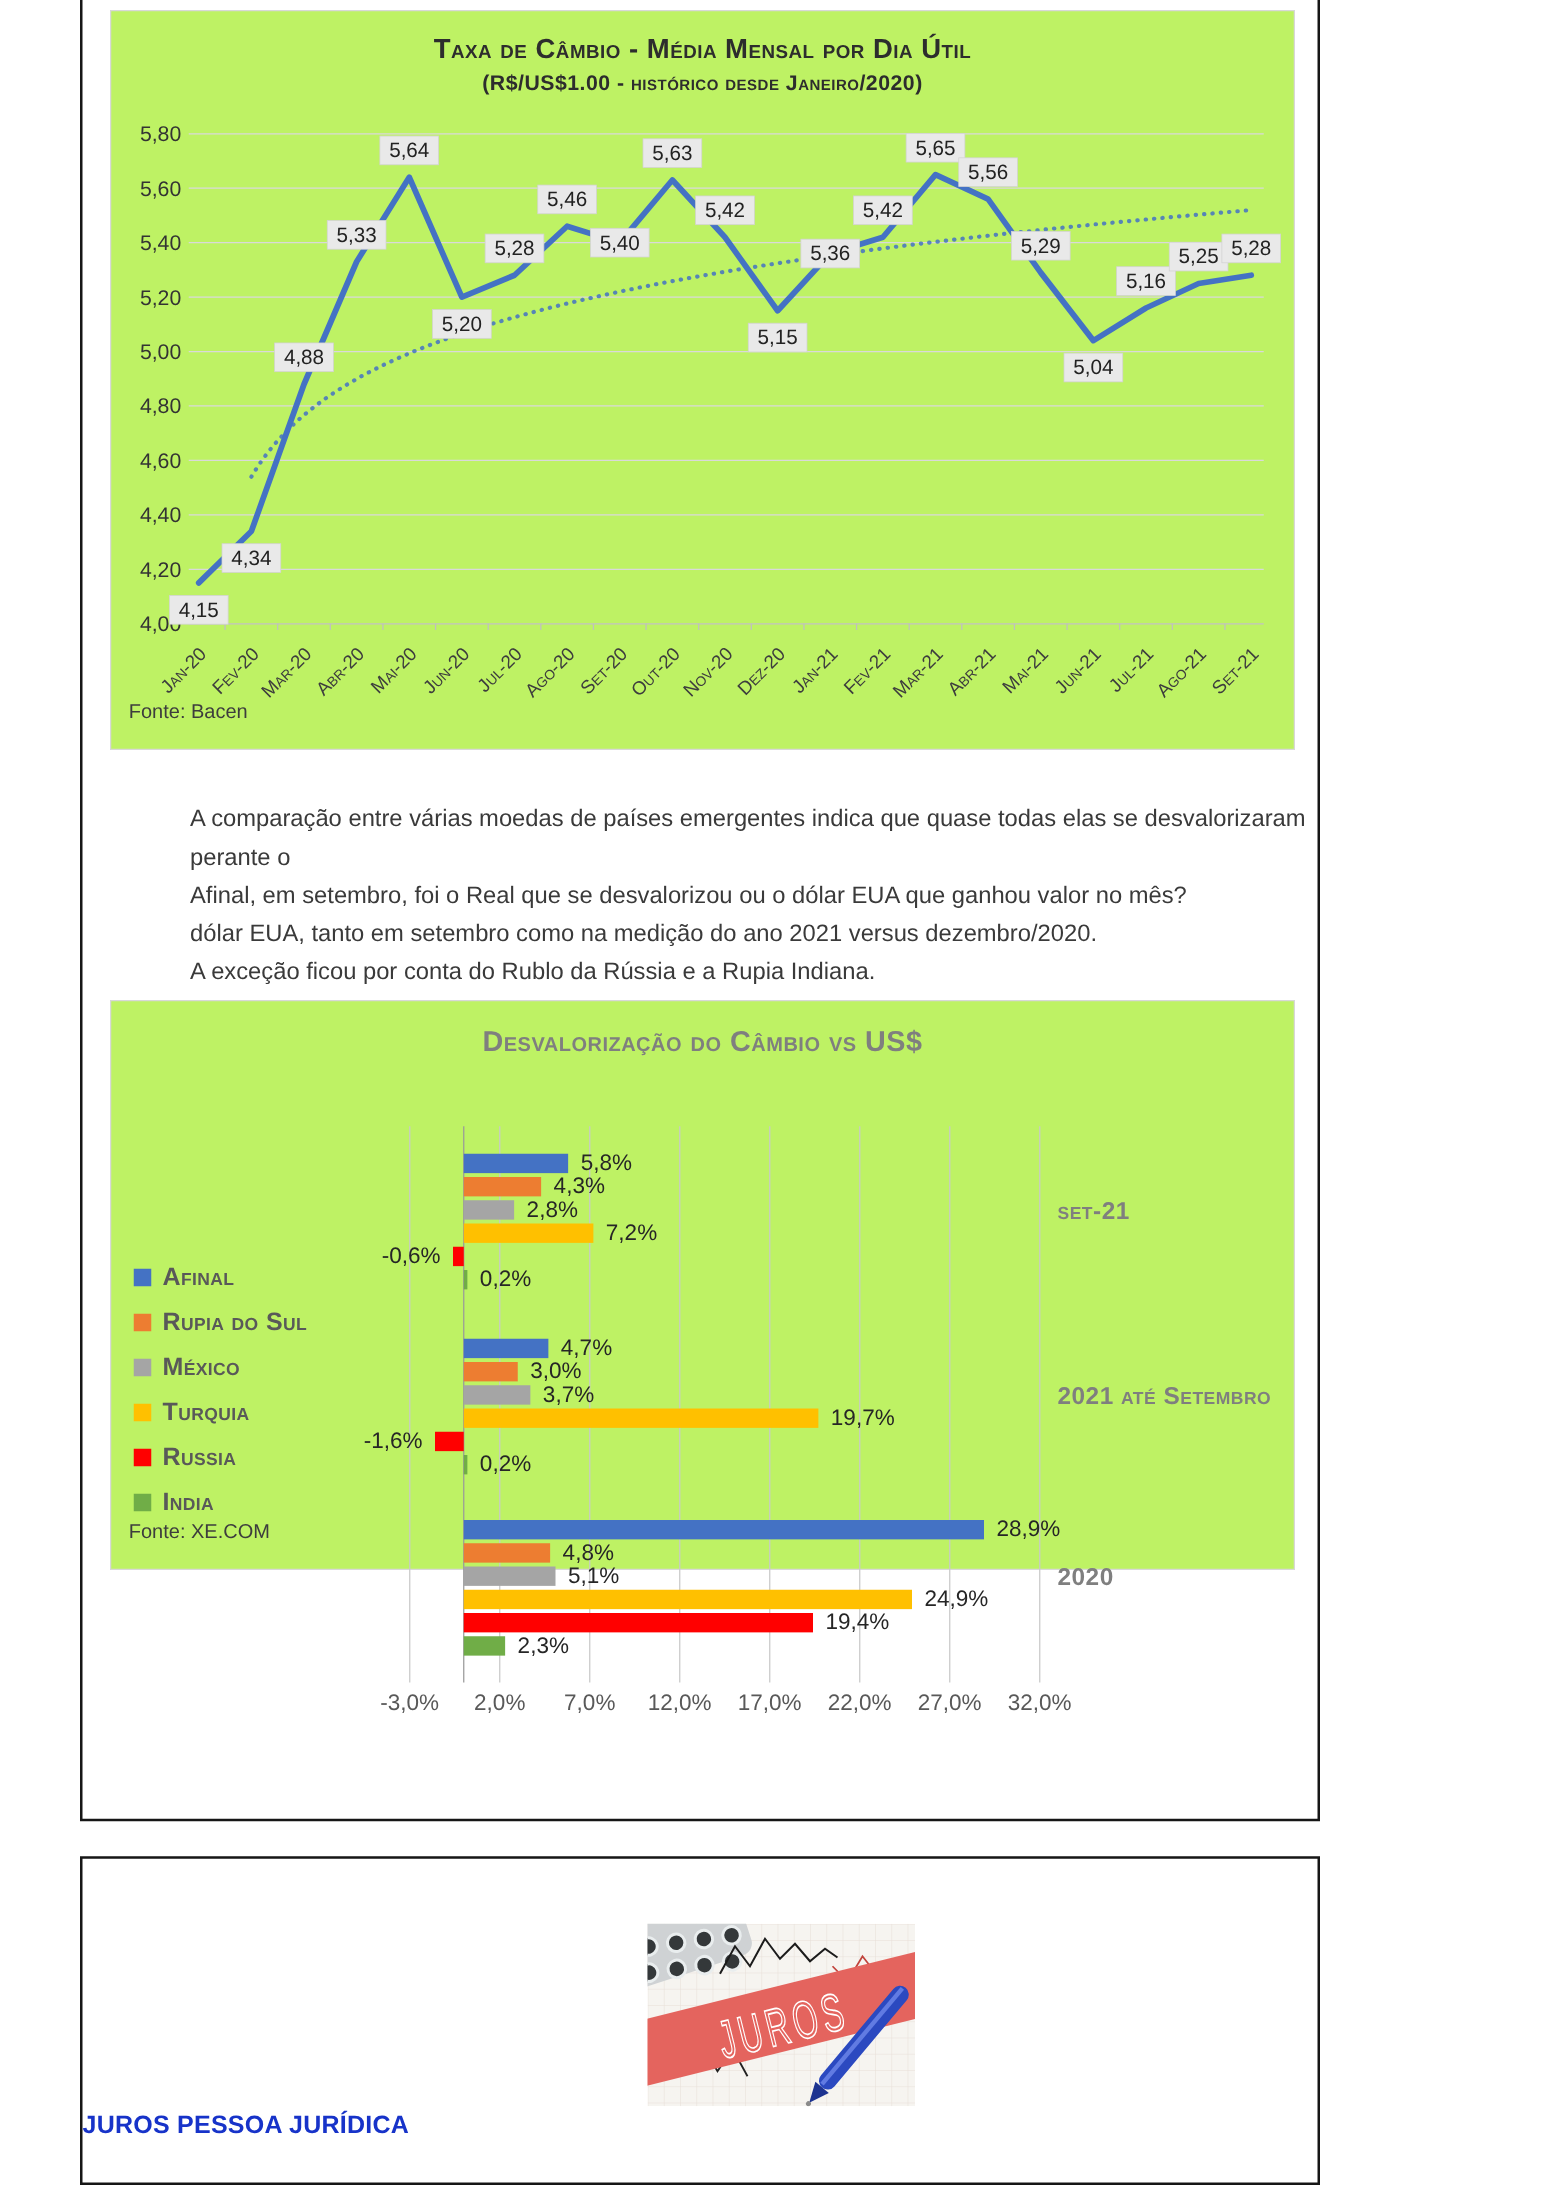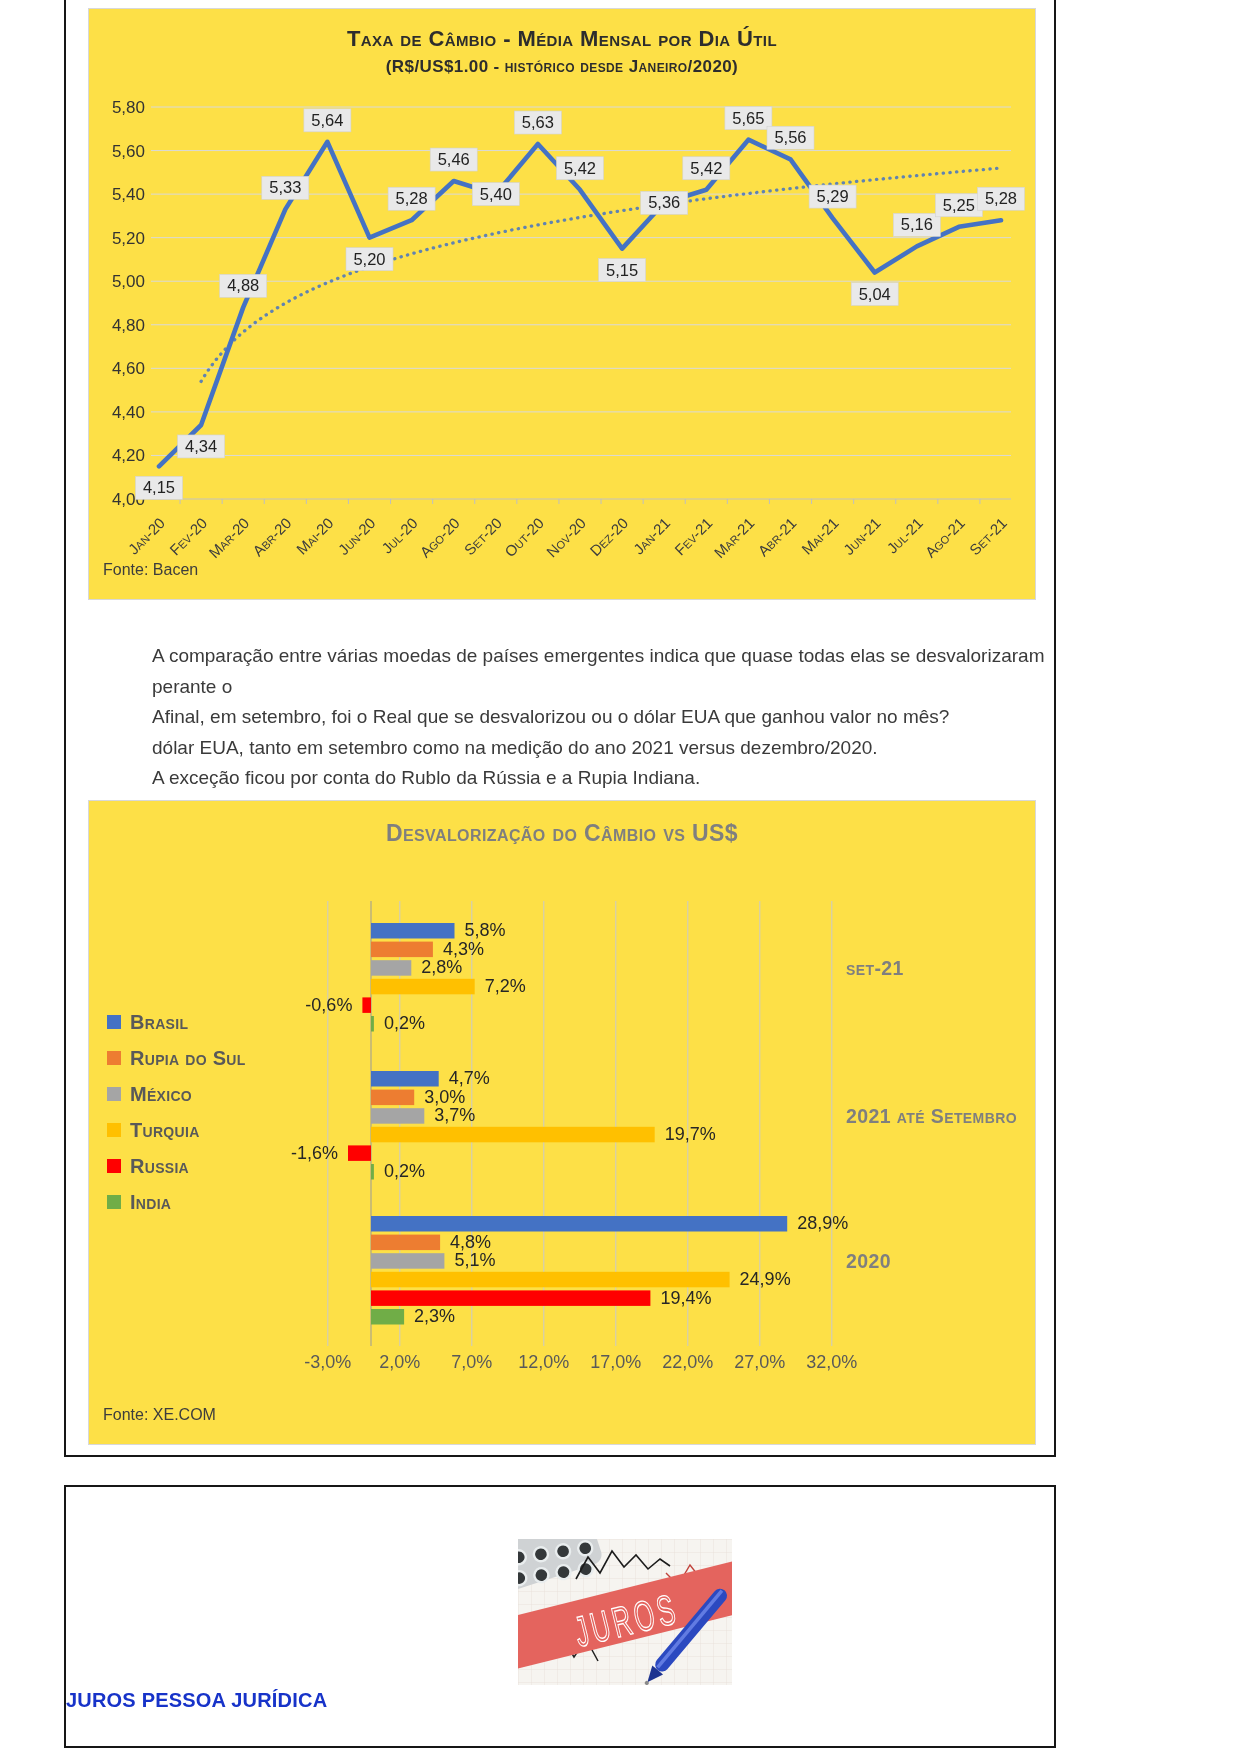--- a/index.html
+++ b/index.html
@@ -4,23 +4,23 @@
 <style>
   html,body{margin:0;padding:0;}
   body{
     width:1240px;height:1754px;position:relative;background:#ffffff;
     font-family:"Liberation Sans",sans-serif;overflow:hidden;
   }
   .box{position:absolute;border:2px solid #161616;background:#fff;box-sizing:border-box;}
   .box1{left:64px;top:-3px;width:992px;height:1460px;}
   .box2{left:64px;top:1485px;width:992px;height:263px;}
 
-  .chart-frame{position:absolute;left:22px;width:948px;background:#fde047;border:1px solid #d8d8d8;box-sizing:border-box;}
+  .chart-frame{position:absolute;left:22px;width:948px;background:#bef264;border:1px solid #d8d8d8;box-sizing:border-box;}
   .cf1{top:9px;height:592px;}
-  .cf2{top:801px;height:645px;}
+  .cf2{top:801px;height:456px;}
 
   .chart-title{text-align:center;font-variant:small-caps;letter-spacing:.4px;}
   .t1a{margin-top:16px;font-size:22px;font-weight:600;color:#2d2d2d;line-height:28px;}
   .t1b{font-size:17px;font-weight:700;color:#2d2d2d;line-height:27px;}
   .t2a{margin-top:18px;font-size:23px;font-weight:600;color:#7f7f7f;line-height:28px;}
   .t2b{font-size:19px;font-weight:600;color:#7f7f7f;line-height:25px;}
 
   .cf1 svg,.cf2 svg{position:absolute;left:0;top:78px;}
 
   .source{position:absolute;left:14px;bottom:20px;font-size:16px;color:#3d3d3d;}
@@ -235,21 +235,21 @@
         <rect x="282.0" y="392.8" width="358.6" height="15.5" fill="#FFC000"></rect>
         <text x="650.6" y="406.0" text-anchor="start" class="barlab">24,9%</text>
         <rect x="282.0" y="411.4" width="279.4" height="15.5" fill="#FF0000"></rect>
         <text x="571.4" y="424.6" text-anchor="start" class="barlab">19,4%</text>
         <rect x="282.0" y="430.0" width="33.1" height="15.5" fill="#70AD47"></rect>
         <text x="325.1" y="443.2" text-anchor="start" class="barlab">2,3%</text>
       </svg>
     <div class="legend" id="legend">
         <div class="leg-item">
           <span class="leg-swatch" style="background: rgb(68, 114, 196);"></span>
-          <span class="leg-label">Brasil</span>
+          <span class="leg-label">Afinal</span>
         </div>
         <div class="leg-item">
           <span class="leg-swatch" style="background: rgb(237, 125, 49);"></span>
           <span class="leg-label">Rupia do Sul</span>
         </div>
         <div class="leg-item">
           <span class="leg-swatch" style="background: rgb(165, 165, 165);"></span>
           <span class="leg-label">México</span>
         </div>
         <div class="leg-item">

